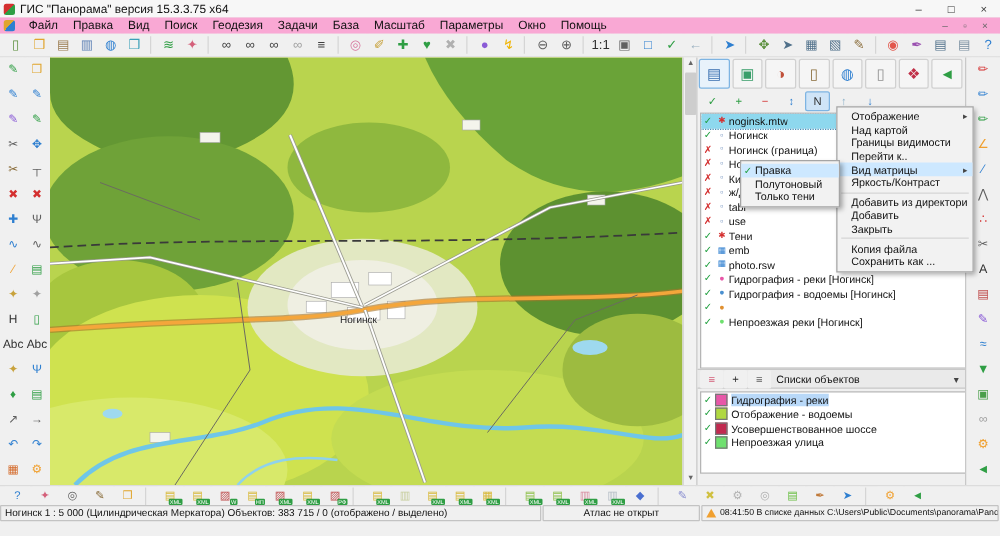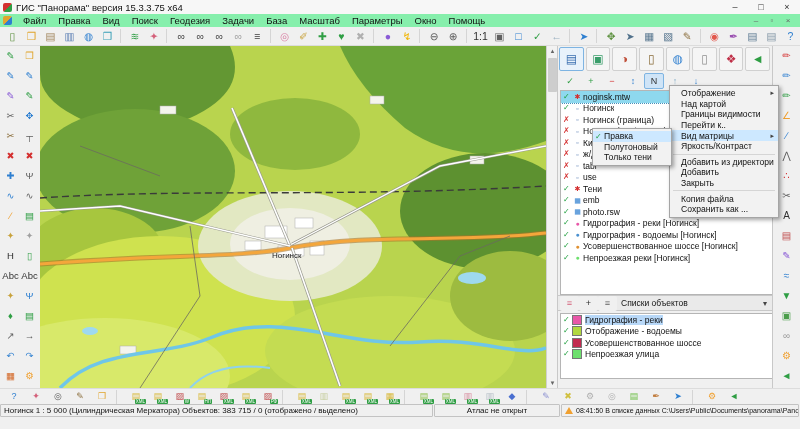--- a/index.html
+++ b/index.html
@@ -4,21 +4,21 @@
 <style>
   html,body{margin:0;padding:0;}
   #app{position:relative;width:800px;height:429px;background:#f0f0f0;font-family:"Liberation Sans",sans-serif;overflow:hidden;color:#111;user-select:none;}
   .abs{position:absolute;}
   
   #titlebar{left:0;top:0;width:800px;height:14px;background:#f7f7f7;border-bottom:1px solid #e3e3e3;display:flex;align-items:center;font-size:9.5px;}
   #app-icon{width:9px;height:9px;margin:0 4px 0 3px;background:linear-gradient(135deg,#d43030 50%,#2f9e44 50%);border-radius:2px;}
   #win-controls{margin-left:auto;display:flex;}
   #win-controls .wbtn{width:26px;height:14px;display:flex;align-items:center;justify-content:center;font-size:9px;color:#333;}
   
-  #menubar{left:0;top:14px;width:800px;height:13px;display:flex;align-items:center;font-size:9.5px;background:#86efac;}
+  #menubar{left:0;top:14px;width:800px;height:13px;display:flex;align-items:center;font-size:9.5px;background:#f9a8d4;}
   #menu-icon{width:9px;height:9px;margin:0 5px 0 3px;background:linear-gradient(135deg,#e0a52e 50%,#2e7fd0 50%);border-radius:2px;}
   .menu-top-item{padding:0 6px;white-space:nowrap;}
   #mdi-controls{margin-left:auto;display:flex;margin-right:4px;}
   #mdi-controls .wbtn{width:16px;height:11px;display:flex;align-items:center;justify-content:center;font-size:8px;color:#666;}
   
   #toolbar-top{left:0;top:27px;width:800px;height:19px;display:flex;align-items:center;padding-left:3px;box-sizing:border-box;background:#f0f0f0;border-bottom:1px solid #dcdcdc;}
   .tbtn{width:17px;height:16px;min-width:17px;border:1px solid transparent;border-radius:2px;display:flex;align-items:center;justify-content:center;font-size:10.5px;position:relative;background:#f0f0f0;}
   .tbtn .g{line-height:1;}
   .tbtn-sep{width:6px;height:14px;border-left:1px solid #d5d5d5;margin:0 2px 0 3px;display:inline-block;}
   .tbtn.pressed,.tbtn.active{background:#cfe4f7;border-color:#7eb4e2;}
@@ -517,21 +517,20 @@
           <span class="lr-name">Гидрография - реки [Ногинск]</span>
         </div>
         <div class="layer-row">
           <span class="lr-state st-on">✓</span>
           <span class="lr-type ic-list" style="color: rgb(74, 144, 208);">●</span>
           <span class="lr-name">Гидрография - водоемы [Ногинск]</span>
         </div>
         <div class="layer-row">
           <span class="lr-state st-on">✓</span>
           <span class="lr-type ic-list" style="color: rgb(224, 144, 48);">●</span>
-          <span class="lr-name">Усовершенствованное шоссе [Ногинск]</span>
         </div>
         <div class="layer-row">
           <span class="lr-state st-on">✓</span>
           <span class="lr-type ic-list" style="color: rgb(110, 224, 110);">●</span>
           <span class="lr-name">Непроезжая реки [Ногинск]</span>
         </div>
       </div>
     <div id="lists-header">
       <span id="lists-header-icons" style="display:flex;margin-left:2px;">
           <div class="tbtn">

